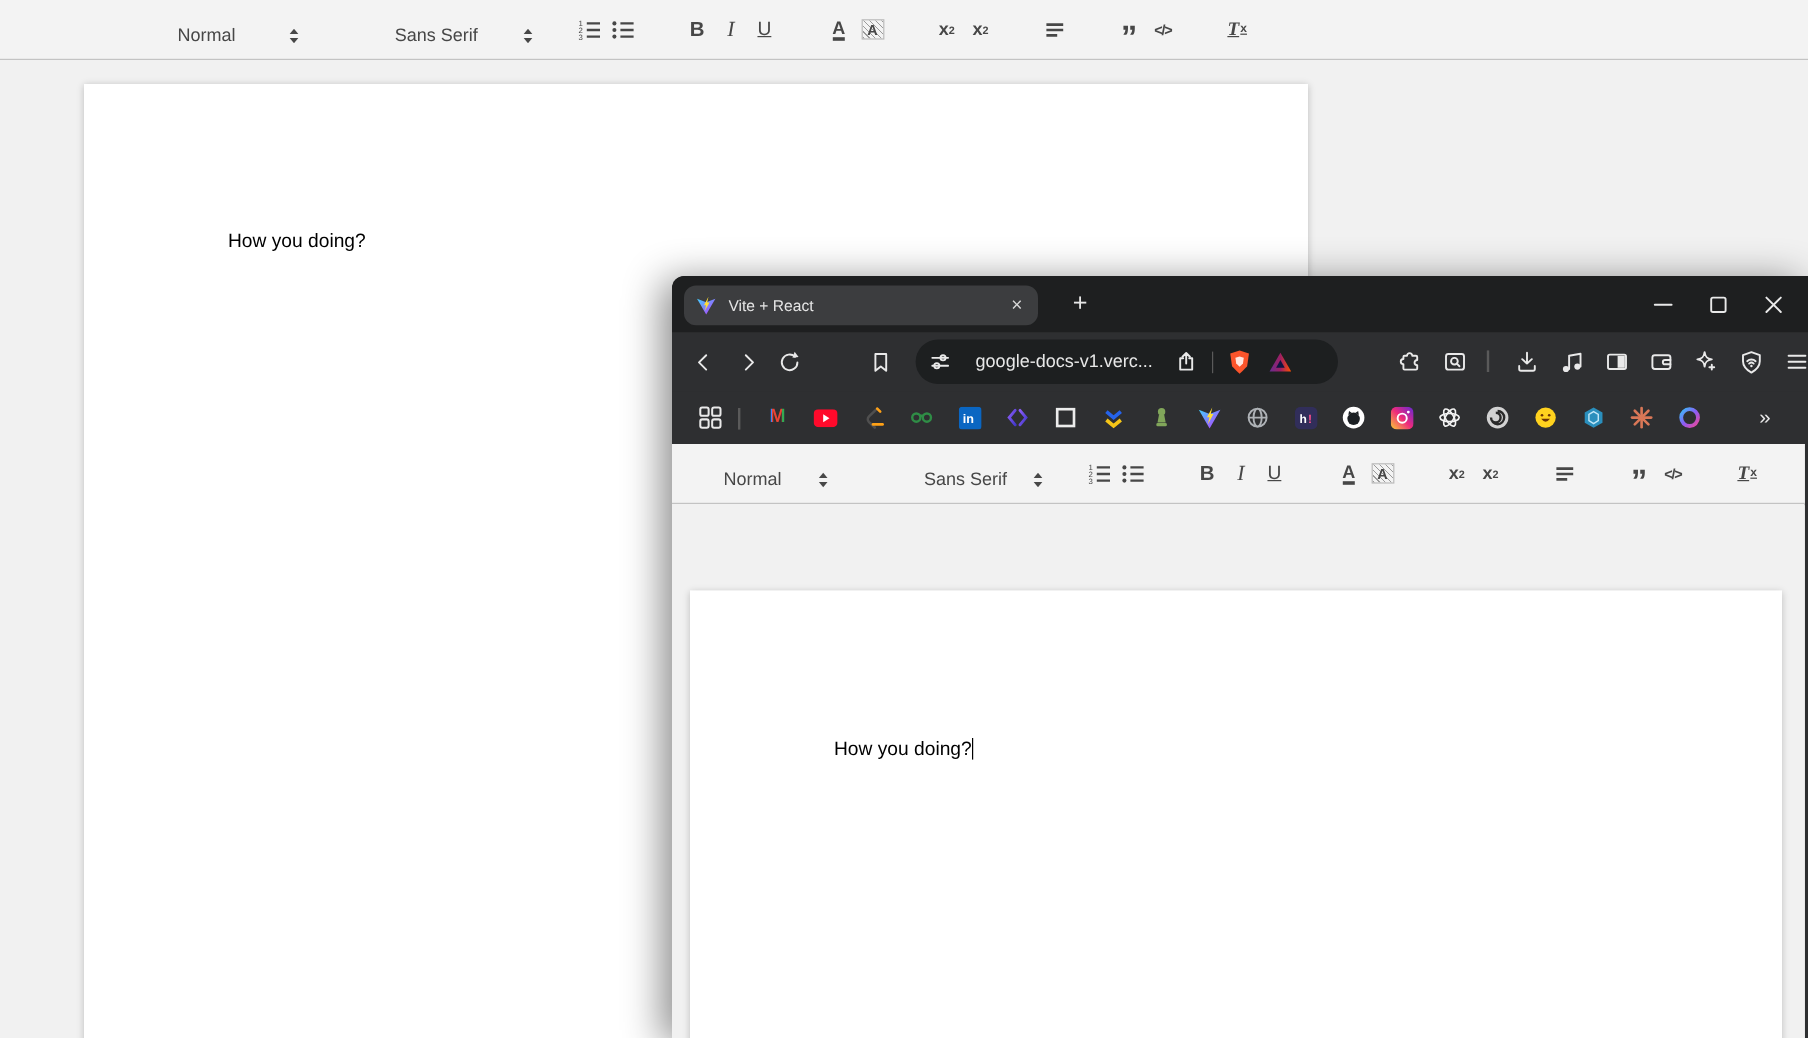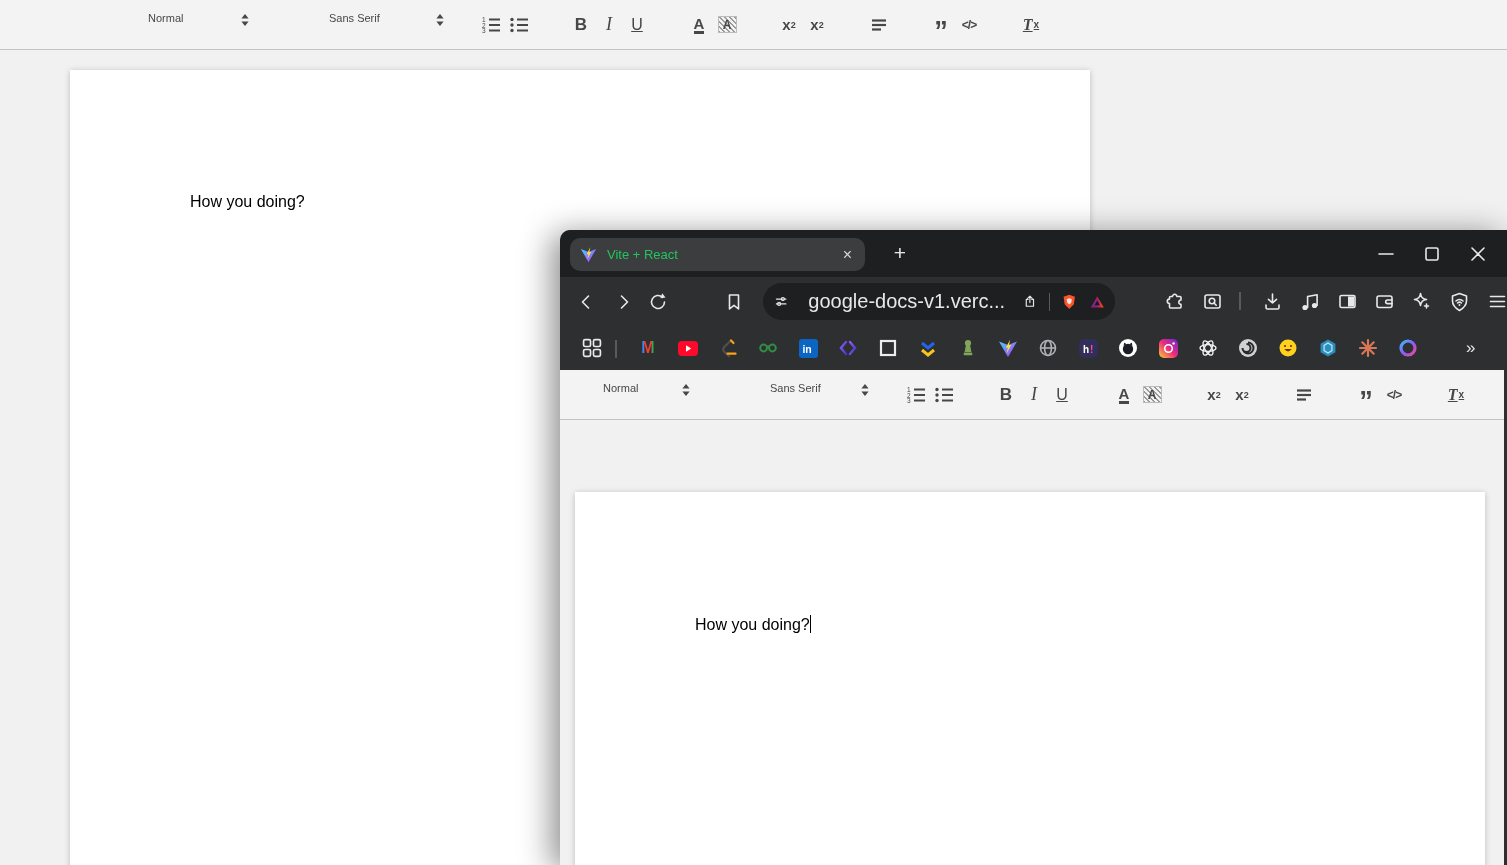--- a/index.html
+++ b/index.html
@@ -2,22 +2,22 @@
 <html><head>
 <meta charset="utf-8">
 <style>
   * { margin:0; padding:0; box-sizing:border-box; }
   html,body { width:1507px; height:865px; overflow:hidden; background:#f1f1f1;
               font-family:"Liberation Sans", sans-serif; }
 
   
   .ql-toolbar { display:flex; align-items:center; height:50px; background:#f3f3f3;
                 border-bottom:1px solid #c3c3c3; }
-  .picker { display:flex; align-items:flex-start; justify-content:space-between;
-            height:26px; padding:0 8px; color:#474747; font-size:11px; cursor:pointer; }
+  .picker { display:flex; align-items:flex-end; justify-content:space-between;
+            height:26px; padding:0 8px; color:#474747; font-size:15px; cursor:pointer; }
   .picker.style { width:118px; margin-right:24px; }
   .picker.font  { width:132px; margin-right:24px;margin-left:39px; }
   .grp { display:flex; margin-right:34px; }
   .qlb { width:28px; height:26px; background:none; border:none; display:flex;
          align-items:center; justify-content:center; color:#474747; cursor:pointer;
          font-family:"Liberation Sans", sans-serif; }
   .b-bold { font-weight:700; font-size:17px; }
   .b-italic { font-family:"Liberation Serif", serif; font-style:italic; font-size:18px; }
   .b-under { font-size:16px; text-decoration:underline; }
   .b-color { font-size:15px; font-weight:600; border-bottom:3px solid #474747; line-height:15px; }
@@ -45,37 +45,37 @@
   .outer-canvas { position:absolute; left:0; top:50px; width:1507px; height:815px; }
   .outer-page { left:70px; top:20px; width:1020px; height:900px; }
 
   
   .browser { position:absolute; left:560px; top:230px; width:947px; height:635px;
              background:#2e2f31; border-top-left-radius:10px; overflow:hidden;
              box-shadow:-8px 4px 32px rgba(0,0,0,.45); z-index:5; }
   .titlebar { position:relative; height:47px; background:#1e1f20; border-top-left-radius:10px; }
   .tab { position:absolute; left:10px; top:8px; width:295px; height:33px; background:#3c3d3f;
          border-radius:10px; display:flex; align-items:center; padding:0 10px; cursor:pointer; }
-  .tab-title { flex:1; margin-left:10px; font-size:13px; color:#22c55e; white-space:nowrap;
+  .tab-title { flex:1; margin-left:10px; font-size:13px; color:#e5e5e5; white-space:nowrap;
                overflow:hidden; }
   .tab-close { color:#d9d9d9; font-size:16px; line-height:16px; cursor:pointer; padding:0 3px; }
   .newtab { position:absolute; left:326px; top:9px; width:28px; height:28px; color:#e6e6e6;
             font-size:21px; font-weight:400; display:flex; align-items:center;
             justify-content:center; cursor:pointer; }
   .win-controls { position:absolute; right:6px; top:0; height:100%; display:flex;
                   align-items:center; }
   .winbtn { width:46px; height:100%; display:flex; align-items:center; justify-content:center;
             cursor:pointer; color:#e9e9e9; }
   .navbar { position:relative; height:49px; background:#2e2f31; }
   .nbi { position:absolute; top:50%; transform:translateY(-50%); width:20px; height:20px;
          display:flex; align-items:center; justify-content:center; cursor:pointer; }
   .urlbar { position:absolute; left:203px; top:6px; width:352px; height:37px; background:#1d1f20;
             border-radius:19px; display:flex; align-items:center; padding:0 10px 0 12px;
             cursor:text; }
-  .url-text { margin-left:21px; font-size:20px; color:#e8e8e8; white-space:nowrap; }
+  .url-text { margin-left:21px; font-size:15px; color:#e8e8e8; white-space:nowrap; }
   .vsep { width:1.5px; height:18px; background:#5a5a5a; }
   .ic { stroke:#e9e9e9; fill:none; stroke-width:1.6; stroke-linecap:round; stroke-linejoin:round; }
   .bookmarksbar { position:relative; height:44px; background:#2e2f31; }
   .fav { position:absolute; top:50%; transform:translateY(-50%); width:20px; height:20px;
          display:flex; align-items:center; justify-content:center; cursor:pointer; }
   .txt-gmail { font-size:16px; font-weight:800;
                background:linear-gradient(90deg,#4285f4 0 18%,#ea4335 18% 78%,#34a853 78%);
                -webkit-background-clip:text; background-clip:text; color:transparent; }
   .overflow { position:absolute; left:906px; top:50%; transform:translateY(-50%);
               color:#e8e8e8; font-size:17px; cursor:pointer; }

